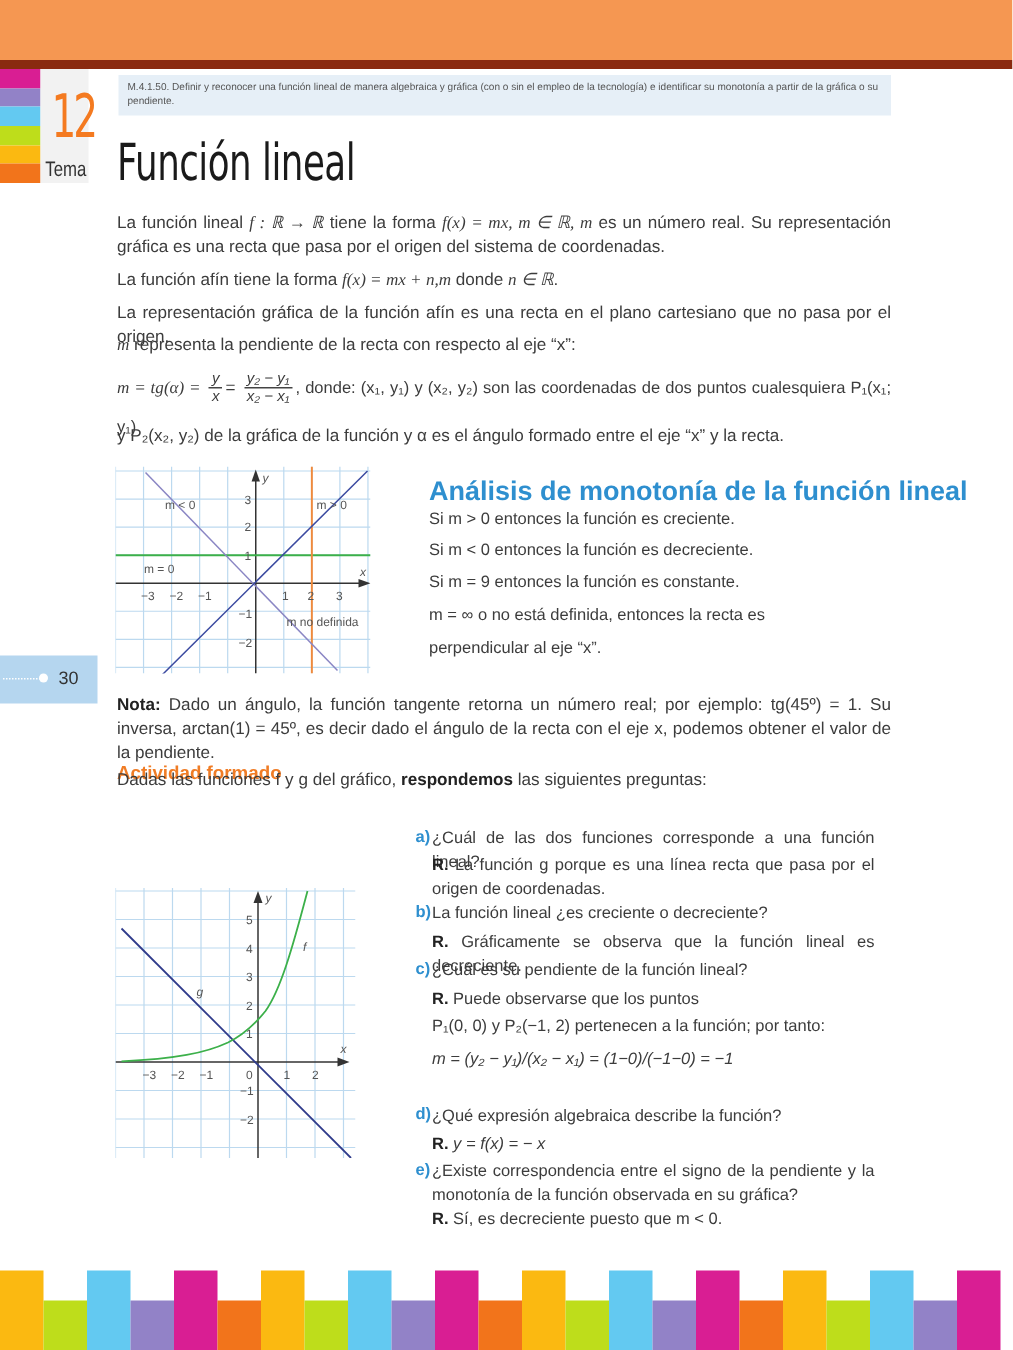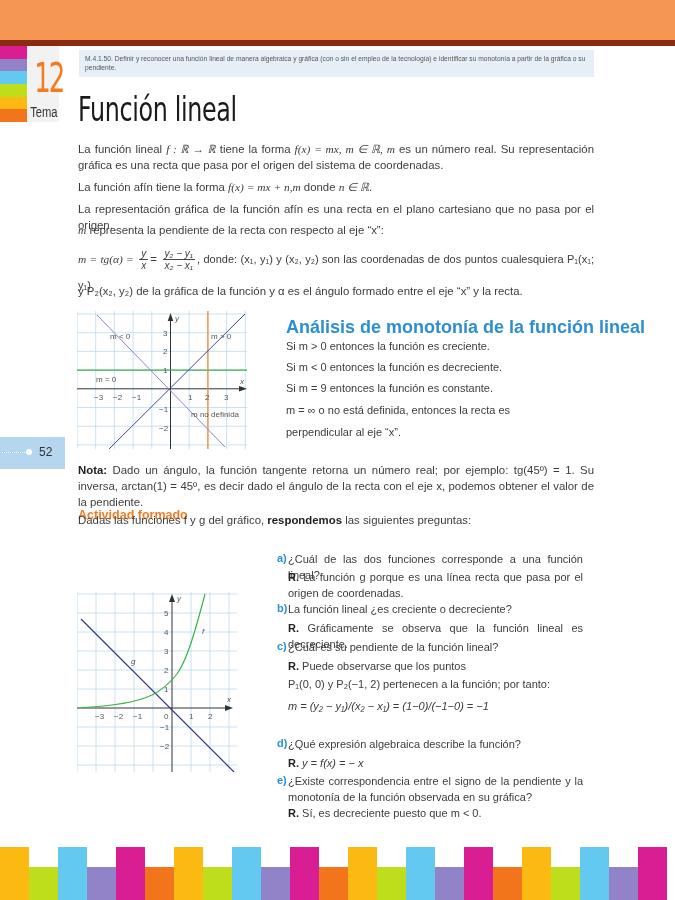--- a/index.html
+++ b/index.html
@@ -136,21 +136,21 @@
 <div class="analysis-title">Análisis de monotonía de la función lineal</div>
 <div class="analysis-line" style="top:340px">Si m &gt; 0 entonces la función es creciente.</div>
 <div class="analysis-line" style="top:361px">Si m &lt; 0 entonces la función es decreciente.</div>
 <div class="analysis-line" style="top:382px">Si m = 9 entonces la función es constante.</div>
 <div class="analysis-line" style="top:404px">m = ∞ o no está definida, entonces la recta es</div>
 <div class="analysis-line" style="top:426px">perpendicular al eje “x”.</div>
 
 <div class="page-tab">
   <div class="dots"></div>
     <div class="dot"></div>
-  <div class="num">52</div>
+  <div class="num">30</div>
 </div>
 
 <div class="para" style="top:462px">
   <b>Nota:</b><span> Dado un ángulo, la función tangente retorna un número real; por ejemplo: tg(45º) = 1. Su inversa, arctan(1) = 45º, es decir dado el ángulo de la recta con el eje x, podemos obtener el valor de la pendiente.</span>
 </div>
 
 <div class="activity-title">Actividad formado</div>
 <div class="para" style="top:512px">
   <span>Dadas las funciones f y g del gráfico, </span><b>respondemos</b><span> las siguientes preguntas:</span>
 </div>

